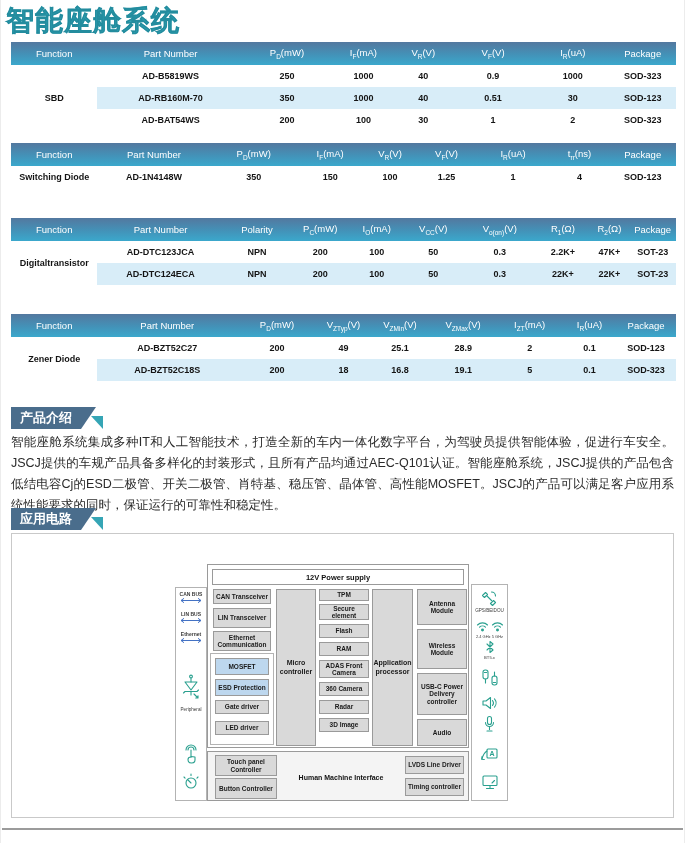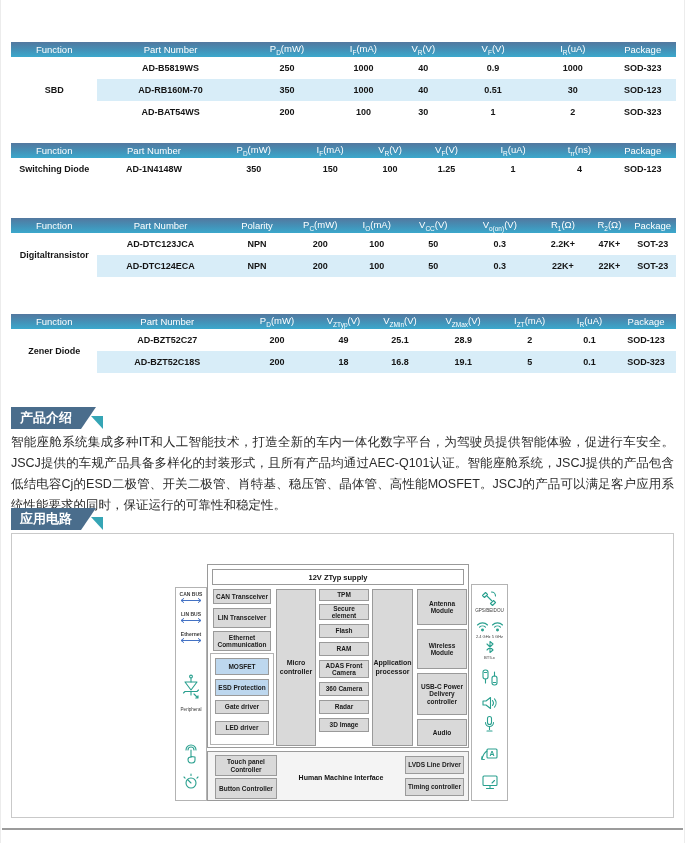--- a/index.html
+++ b/index.html
@@ -9,21 +9,21 @@
 
   
   .title{position:absolute;left:5px;top:2px;font-size:28px;font-weight:bold;color:#2fa3b6;
          letter-spacing:1px;-webkit-text-stroke:0.6px #238c9e;}
 
   
   .tbl{position:absolute;left:10px;width:665px;}
   .t1{top:42px}.t2{top:143px}.t3{top:218px}.t4{top:314px}
   table.spec{width:100%;border-collapse:collapse;table-layout:fixed;}
   table.spec th{background:linear-gradient(180deg,#53789f 0%,#4392b8 55%,#3ba8cc 100%);
-      color:#fff;font-weight:400;font-size:9.5px;height:15px;padding:0 1px;overflow:hidden;white-space:nowrap;}
+      color:#fff;font-weight:400;font-size:9.5px;height:23px;padding:0 1px;overflow:hidden;white-space:nowrap;}
   table.spec td{font-size:9px;font-weight:700;color:#141414;text-align:center;height:22px;padding:0 1px;background:#fff;overflow:hidden;}
   table.spec tr.hl td{background:#d8edf8;}
   table.spec td.fn{background:#fff;}
   table.spec sub{font-size:6.5px;}
 
   
   .banner{position:absolute;left:10px;height:22px;background:#4a6d8c;color:#fff;
           font-size:13px;font-weight:700;line-height:22px;padding:0 9px;}
   .banner::after{content:"";position:absolute;right:-15px;top:0;width:0;height:0;
           border-style:solid;border-width:22px 15px 0 0;border-color:#4a6d8c transparent transparent transparent;}
@@ -49,20 +49,21 @@
   .tinylab{font-size:4.6px;color:#3c3c3c;text-align:center;white-space:nowrap;}
   .icw{display:flex;justify-content:center;}
   .ic{stroke:#2aa08f;fill:none;stroke-width:1.1;stroke-linecap:round;stroke-linejoin:round;}
   .arr{stroke:#4472c4;fill:none;stroke-width:1;}
 </style>
 </head>
 <body>
 
 <div class="page">
 
+  <div class="title">智能座舱系统</div>
 
   <div class="tbl t1">
       <table class="spec">
         <colgroup>
           <col style="width: 13%;">
           <col style="width: 22%;">
           <col style="width: 13%;">
           <col style="width: 10%;">
           <col style="width: 8%;">
           <col style="width: 13%;">
@@ -322,21 +323,21 @@
             <circle cx="10" cy="11" r="5"></circle>
             <line x1="10" y1="11" x2="6.5" y2="7.5"></line>
             <path d="M3 5 l1.5 1.5" stroke-dasharray="1.5 1.5"></path>
             <path d="M10 2 v2" stroke-dasharray="1.5 1.5"></path>
             <path d="M17 5 l-1.5 1.5" stroke-dasharray="1.5 1.5"></path>
           </svg>
       </div>
     </div>
 
     <div class="abs wbox" style="left:195px;top:30px;width:262px;height:184px;border-color:#9a9a9a;">
-      <div class="abs powerbar" style="left:4px;top:4px;width:252px;height:16px;">12V ZTyp supply</div>
+      <div class="abs powerbar" style="left:4px;top:4px;width:252px;height:16px;">12V Power supply</div>
 
       <div class="abs gbox" style="left:5px;top:24px;width:58px;height:15px;">CAN Transceiver</div>
       <div class="abs gbox" style="left:5px;top:43px;width:58px;height:20px;">LIN Transceiver</div>
       <div class="abs gbox" style="left:5px;top:66px;width:58px;height:20px;">Ethernet Communication</div>
 
       <div class="abs wbox" style="left:2px;top:88px;width:64px;height:92px;">
         <div class="abs gbox bluebox" style="left:4px;top:4px;width:54px;height:17px;">MOSFET</div>
         <div class="abs gbox bluebox" style="left:4px;top:25px;width:54px;height:17px;">ESD Protection</div>
         <div class="abs gbox" style="left:4px;top:46px;width:54px;height:14px;">Gate driver</div>
         <div class="abs gbox" style="left:4px;top:67px;width:54px;height:14px;">LED driver</div>

